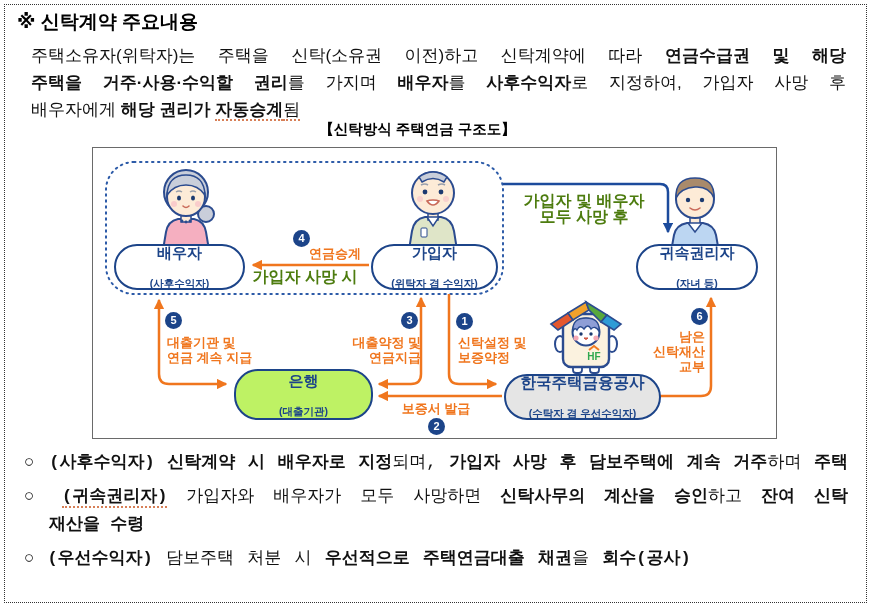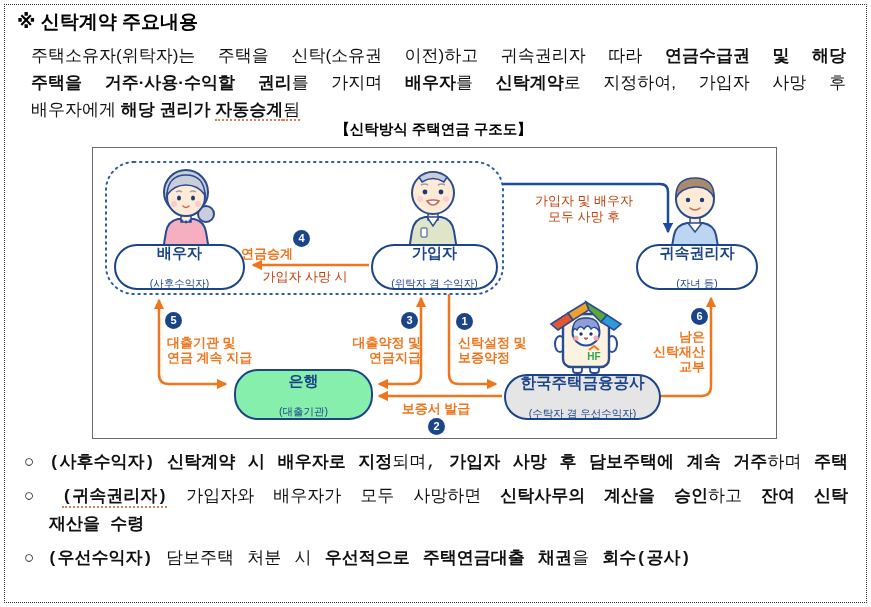--- a/index.html
+++ b/index.html
@@ -4,52 +4,52 @@
 <style>
   html,body{margin:0;padding:0;background:#fff;}
   body{width:871px;height:607px;position:relative;overflow:hidden;
        font-family:"Liberation Sans","DejaVu Sans",sans-serif;color:#111;}
   .frame{position:absolute;left:4px;top:4px;width:861px;height:597px;border:1px dotted #333;}
   .title{position:absolute;left:17px;top:9px;font-size:19px;font-weight:800;color:#000;}
   .intro{position:absolute;left:31px;right:25px;top:42px;font-size:17px;line-height:27px;}
   .jline{text-align:justify;text-align-last:justify;}
   .b{font-weight:700;}
   .sq{border-bottom:2px dotted rgba(205,95,45,.8);}
-  .caption{position:absolute;left:92px;width:683px;top:120px;text-align:center;
+  .caption{position:absolute;left:76px;width:683px;top:120px;text-align:center;
            font-size:14.5px;font-weight:800;color:#000;}
   .diagram{position:absolute;left:92px;top:147px;width:683px;height:290px;
            border:1px solid #6a6a6a;background:#fff;}
   .diagram svg{position:absolute;pointer-events:none;}
   .pill{position:absolute;background:#fff;border:2px solid #1C4489;border-radius:24px;
         display:flex;flex-direction:column;align-items:center;justify-content:center;z-index:5;}
   .pill .main{font-size:15px;font-weight:800;color:#1C4489;line-height:16px;}
-  .pill .sub{font-size:10.5px;color:#1C4489;line-height:12px;margin-top:16px;}
-  .pill.bank{background:#86efac;}
+  .pill .sub{font-size:10.5px;color:#1C4489;line-height:12px;margin-top:16px;font-weight:bold;}
+  .pill.bank{background:#bef264;}
   .pill.hf{background:#e5e5e5;}
   .pill.hf .main{font-size:15.5px;}
   .num{position:absolute;width:17px;height:17px;border-radius:50%;background:#1C4489;color:#fff;
        font-size:11px;font-weight:700;text-align:center;line-height:17px;z-index:7;}
   .albl{position:absolute;font-size:13px;font-weight:800;color:#F0761E;line-height:15px;z-index:7;white-space:nowrap;}
-  .nlbl{position:absolute;font-size:13px;font-weight:400;color:#c2410c;line-height:16px;z-index:7;white-space:nowrap;}
+  .nlbl{position:absolute;font-size:16px;font-weight:700;color:#4d7c0f;line-height:16px;z-index:7;white-space:nowrap;}
   .bullets{position:absolute;left:16px;right:23px;top:449px;font-size:17px;line-height:28px;}
   .bullet{padding-left:33px;margin-bottom:6px;font-family:Liberation Mono, monospace;}
   .bullet .first{text-indent:-25px;}
   .arrowlayer{z-index:4;}
   .avlayer{z-index:2;}
 </style>
 </head>
 <body>
 
 <div class="frame"></div>
 
 <div class="title">※ 신탁계약 주요내용</div>
 
 <div class="intro">
-  <div class="jline"><span>주택소유자(위탁자)는 주택을 신탁(소유권 이전)하고 귀속권리자 따라 </span><span class="b">연금수급권 및 해당</span></div>
-  <div class="jline"><span class="b">주택을 거주·사용·수익할 권리</span><span>를 가지며 </span><span class="b">배우자</span><span>를 </span><span class="b">신탁계약</span><span>로 지정하여, 가입자 사망 후</span></div>
+  <div class="jline"><span>주택소유자(위탁자)는 주택을 신탁(소유권 이전)하고 신탁계약에 따라 </span><span class="b">연금수급권 및 해당</span></div>
+  <div class="jline"><span class="b">주택을 거주·사용·수익할 권리</span><span>를 가지며 </span><span class="b">배우자</span><span>를 </span><span class="b">사후수익자</span><span>로 지정하여, 가입자 사망 후</span></div>
   <div><span>배우자에게 </span><span class="b">해당 권리가 </span><span class="b sq">자동승계</span><span class="sq">됨</span></div>
 </div>
 
 <div class="caption">【신탁방식 주택연금 구조도】</div>
 
 <div class="diagram">
 
   <svg class="avlayer" style="left:50px;top:14px;" width="86" height="88" viewBox="0 0 86 88">
     <circle cx="43" cy="30" r="22" fill="#C9CEDA" stroke="#2B4B8F" stroke-width="2"></circle>
     <circle cx="63" cy="52" r="8" fill="#C9CEDA" stroke="#2B4B8F" stroke-width="2"></circle>
@@ -149,21 +149,21 @@
   <div class="pill bank" style="left:141px;top:221px;width:135px;height:47px;">
     <div class="main">은행</div>
     <div class="sub">(대출기관)</div>
   </div>
   <div class="pill hf" style="left:411px;top:226px;width:153px;height:42px;">
     <div class="main">한국주택금융공사</div>
     <div class="sub">(수탁자 겸 우선수익자)</div>
   </div>
 
   <div class="num" style="left:200px;top:82px;">4</div>
-  <div class="albl" style="left:148px;top:98px;width:120px;text-align:left;">연금승계</div>
+  <div class="albl" style="left:148px;top:98px;width:120px;text-align:right;">연금승계</div>
   <div class="nlbl" style="left:137px;top:121px;width:150px;text-align:center;">가입자 사망 시</div>
 
   <div class="nlbl" style="left:411px;top:45px;width:160px;text-align:center;">
     <div>가입자 및 배우자</div>
     <div>모두 사망 후</div>
   </div>
 
   <div class="num" style="left:72px;top:164px;">5</div>
   <div class="albl" style="left:74px;top:187px;">
     <div>대출기관 및</div>

